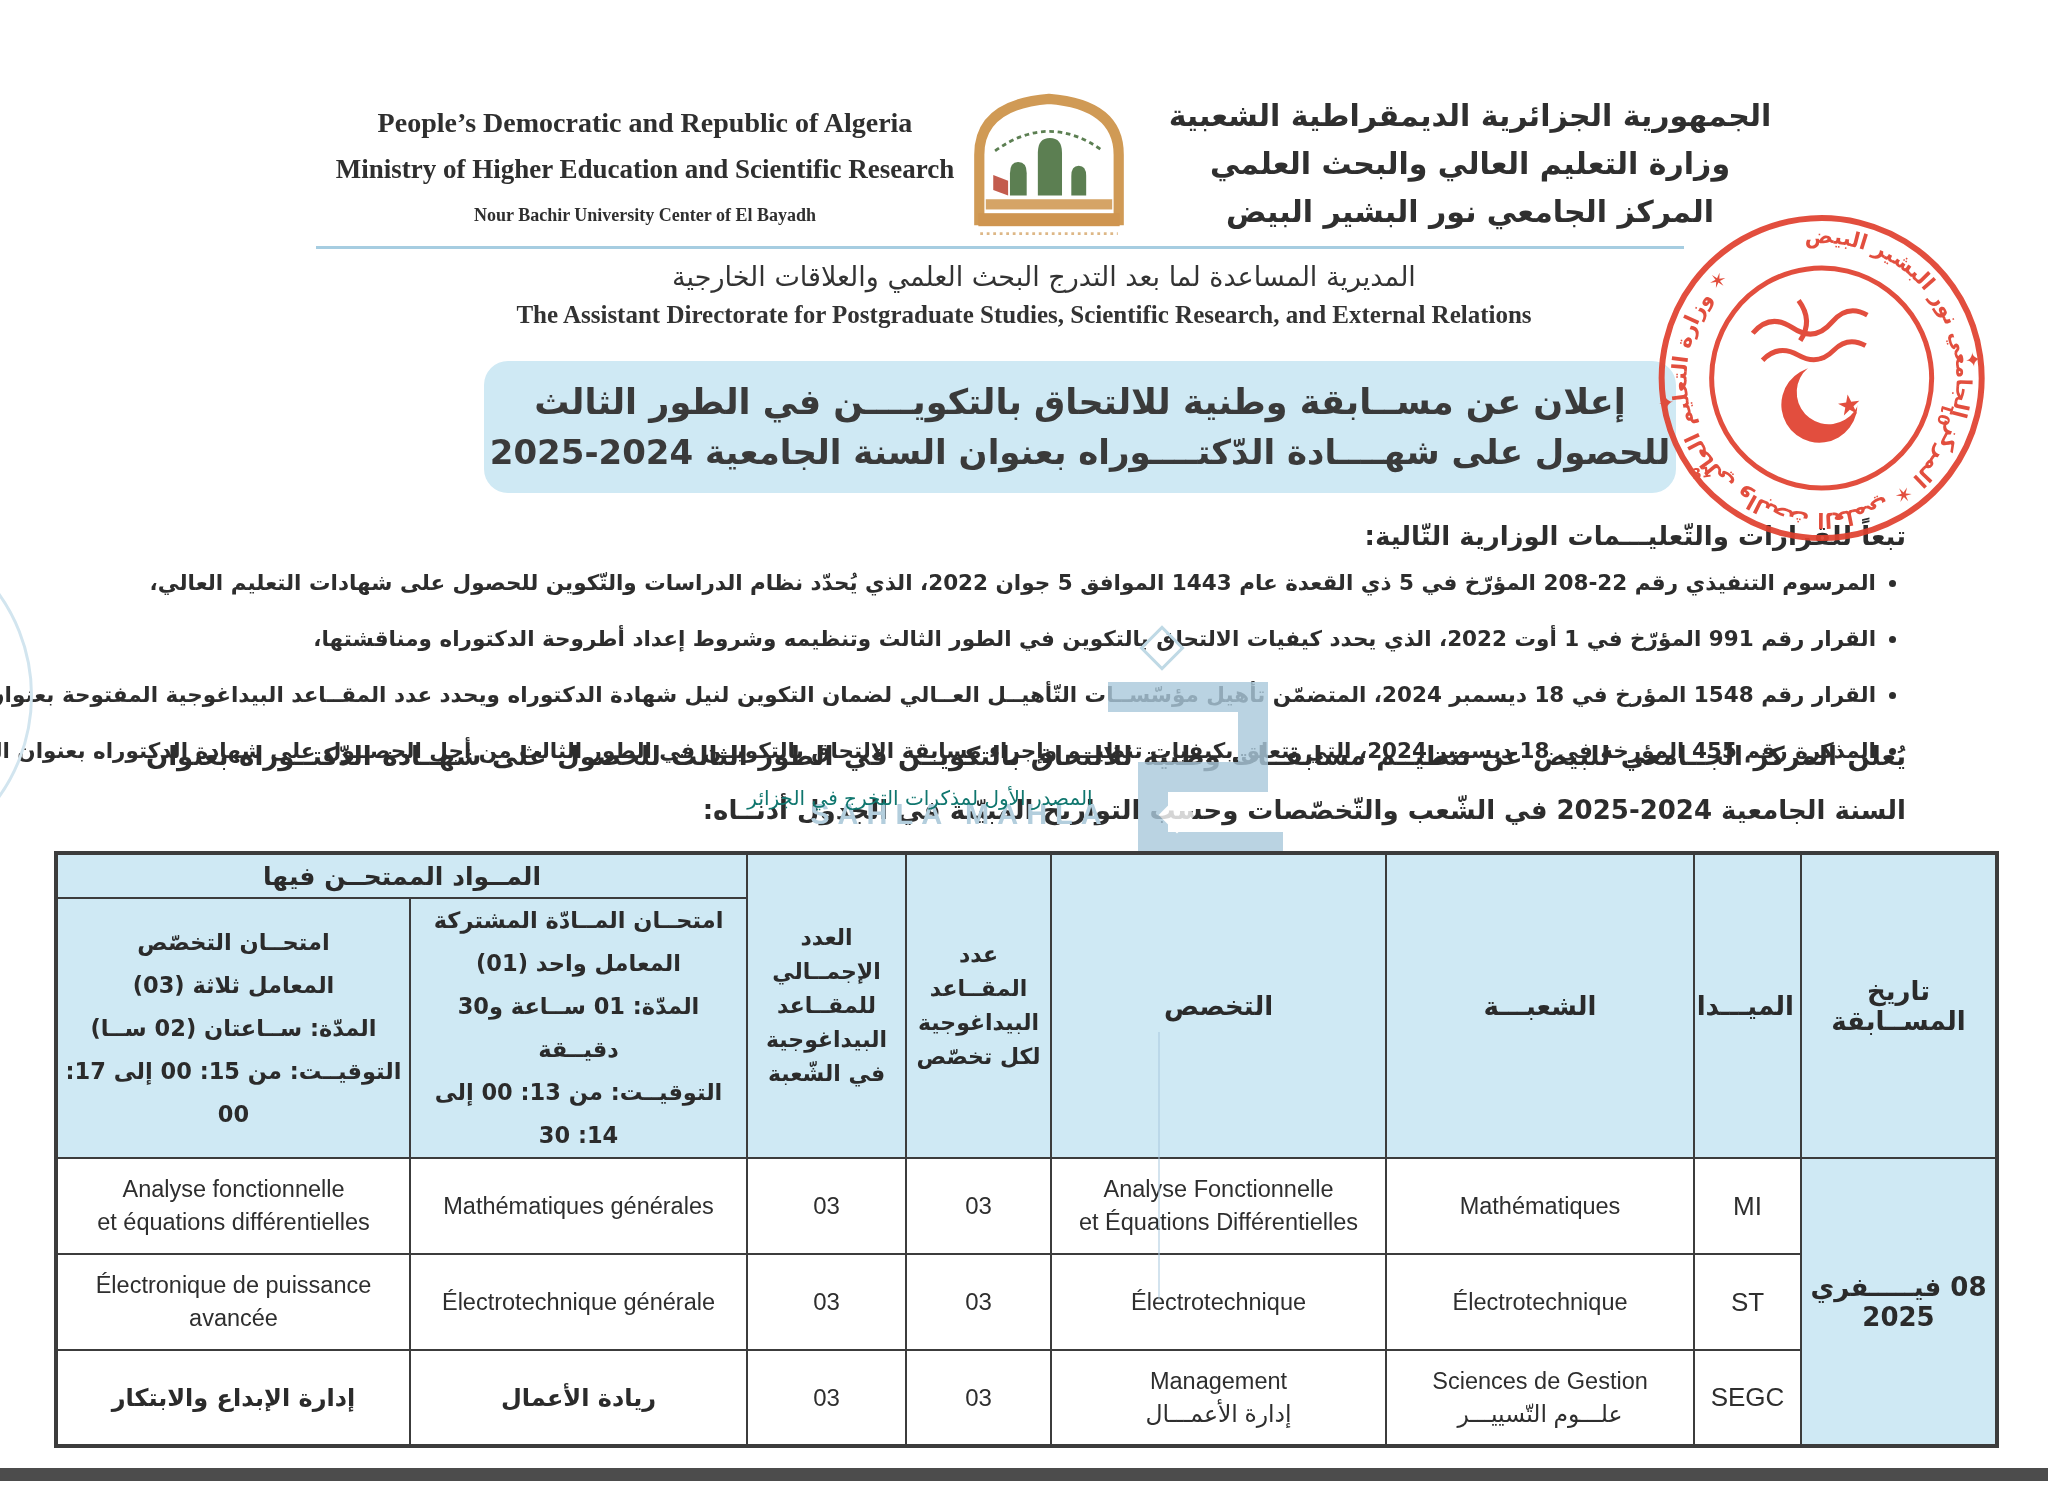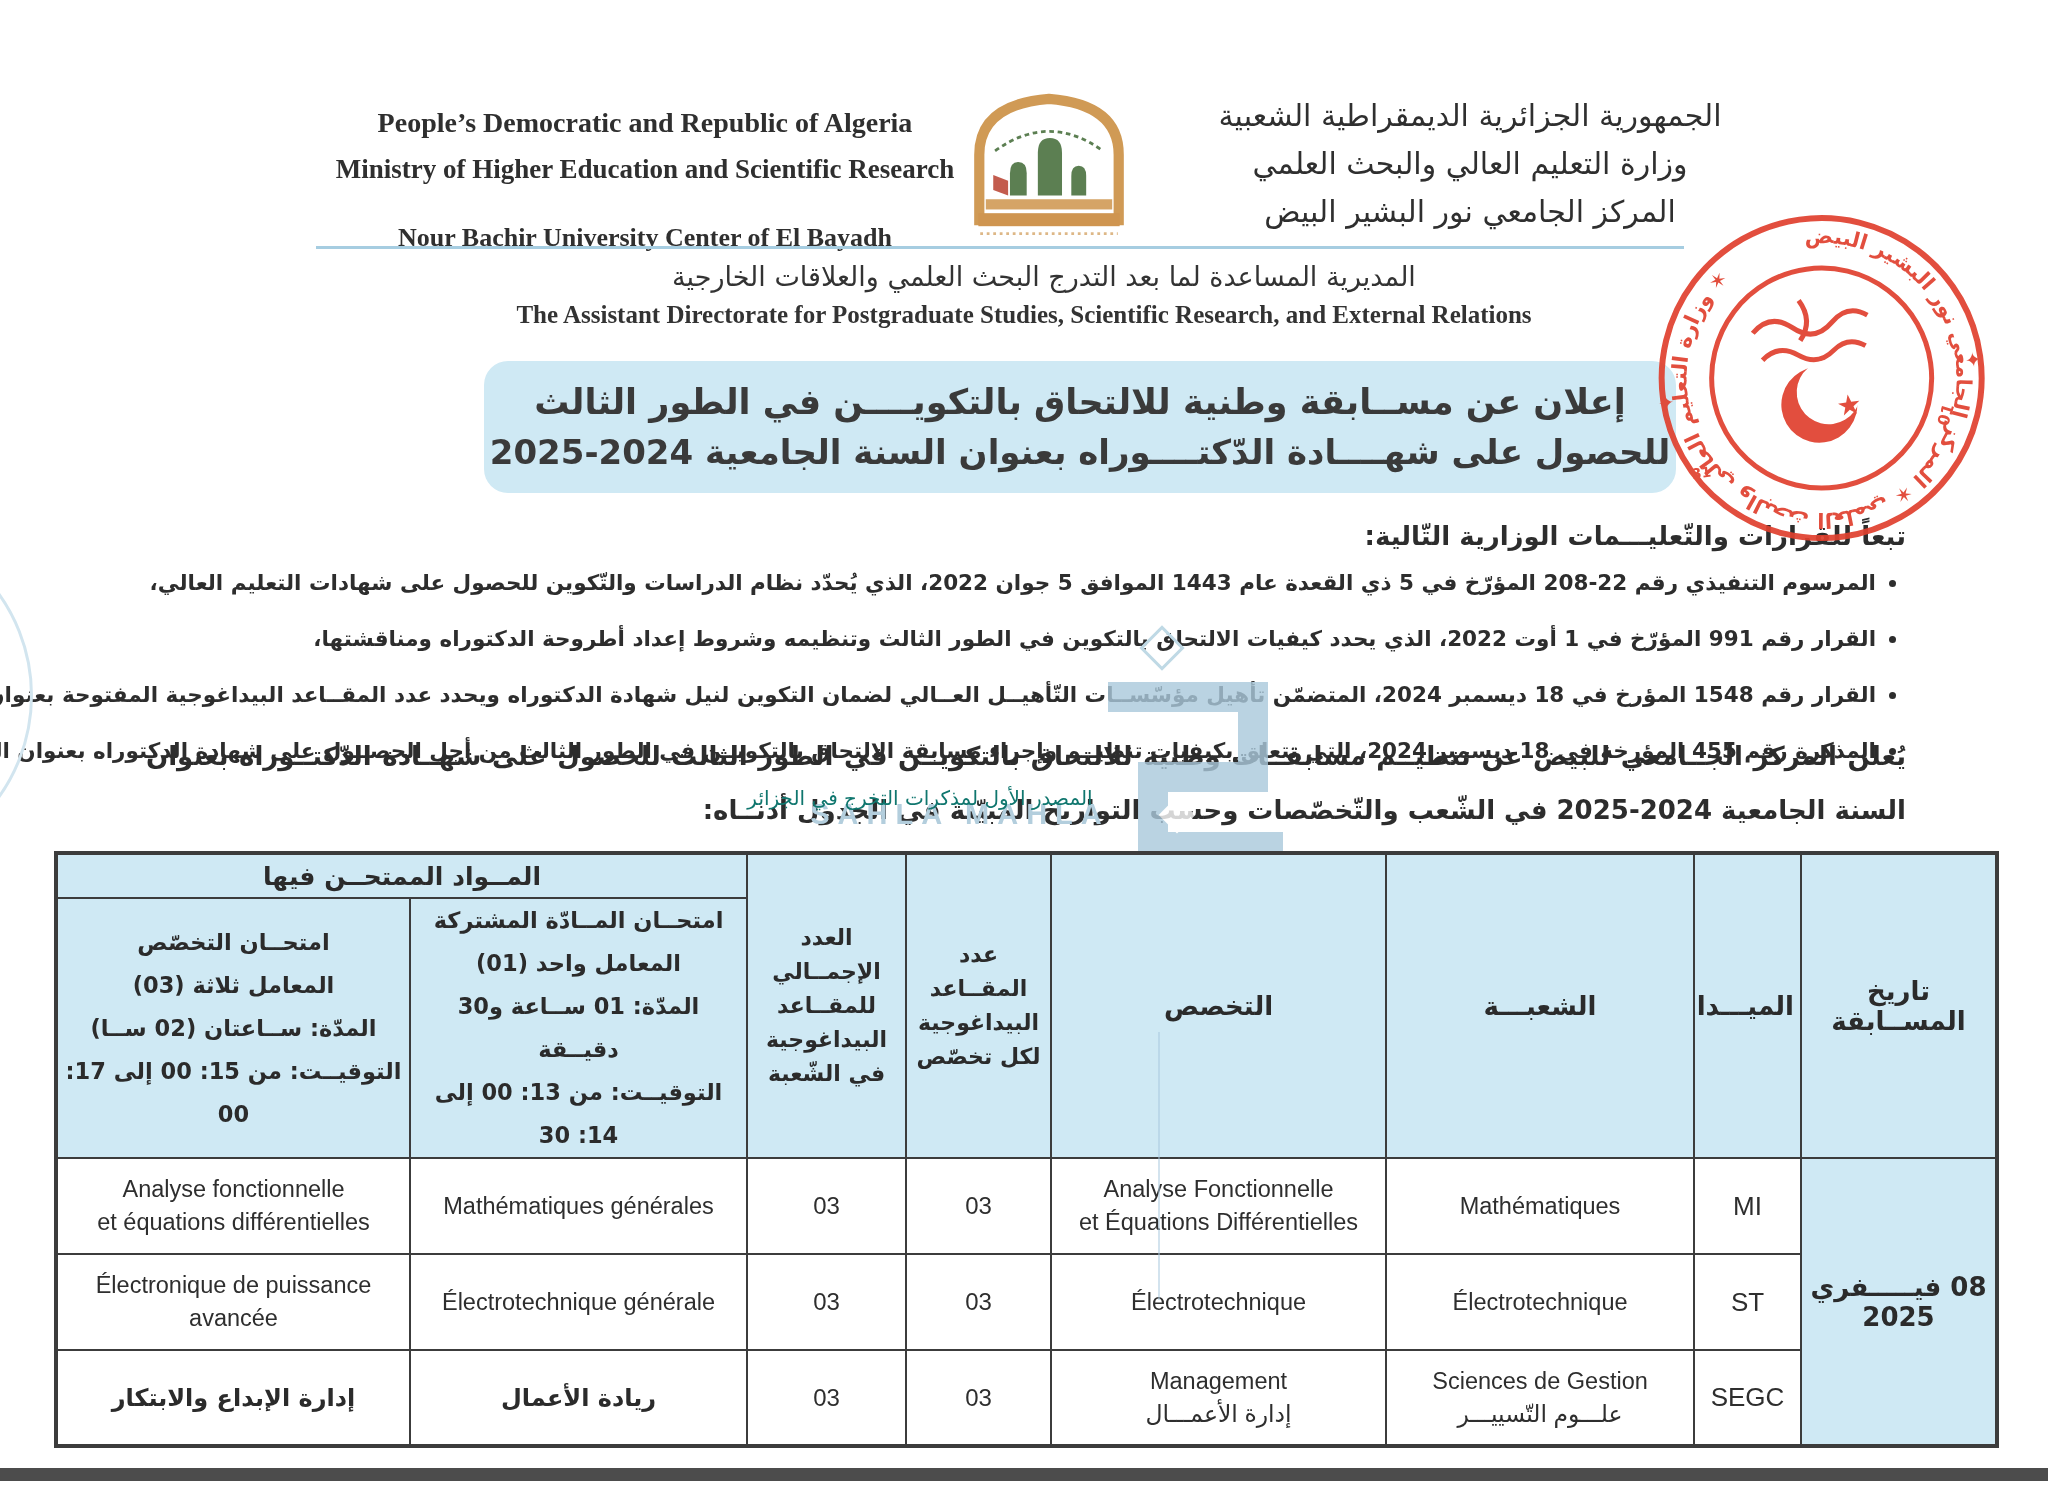--- a/index.html
+++ b/index.html
@@ -6,23 +6,23 @@
   #page{
     position:relative;width:2048px;height:1489px;background:#ffffff;
     font-family:"DejaVu Sans",sans-serif;color:#2e2e2e;overflow:hidden;margin:0 auto;
   }
   .abs{position:absolute;}
   
   .hdr-en{left:240px;top:100px;width:810px;text-align:center;
     font-family:"Liberation Serif",serif;font-weight:bold;color:#2f2f2f;}
   .hdr-en .l1{font-size:28px;line-height:46px;}
   .hdr-en .l2{font-size:27px;line-height:46px;}
-  .hdr-en .l3{font-size:26px;line-height:46px;margin-top:23px;}
+  .hdr-en .l3{font-size:18px;line-height:46px;}
   .hdr-ar{left:1140px;top:92px;width:660px;text-align:center;direction:rtl;
-    font-weight:normal;color:#2f2f2f;}
+    font-weight:bold;color:#2f2f2f;}
   .hdr-ar div{font-size:30px;line-height:48px;}
   .hdr-rule{left:316px;top:246px;width:1368px;height:3px;background:#a6cde1;}
   .dir-ar{left:12px;top:261px;width:2048px;text-align:center;direction:rtl;
     font-weight:normal;font-size:27px;color:#333;padding-left:8px;}
   .dir-en{left:0;top:301px;width:2048px;text-align:center;
     font-family:"Liberation Serif",serif;font-weight:bold;font-size:25px;color:#333;}
   
   .title-box{left:452px;top:361px;width:1192px;height:132px;border-radius:24px;
     display:flex;flex-direction:column;justify-content:center;gap:10px;
     text-align:center;direction:rtl;font-weight:bold;color:#3a3a3a;margin-left:32px;}

